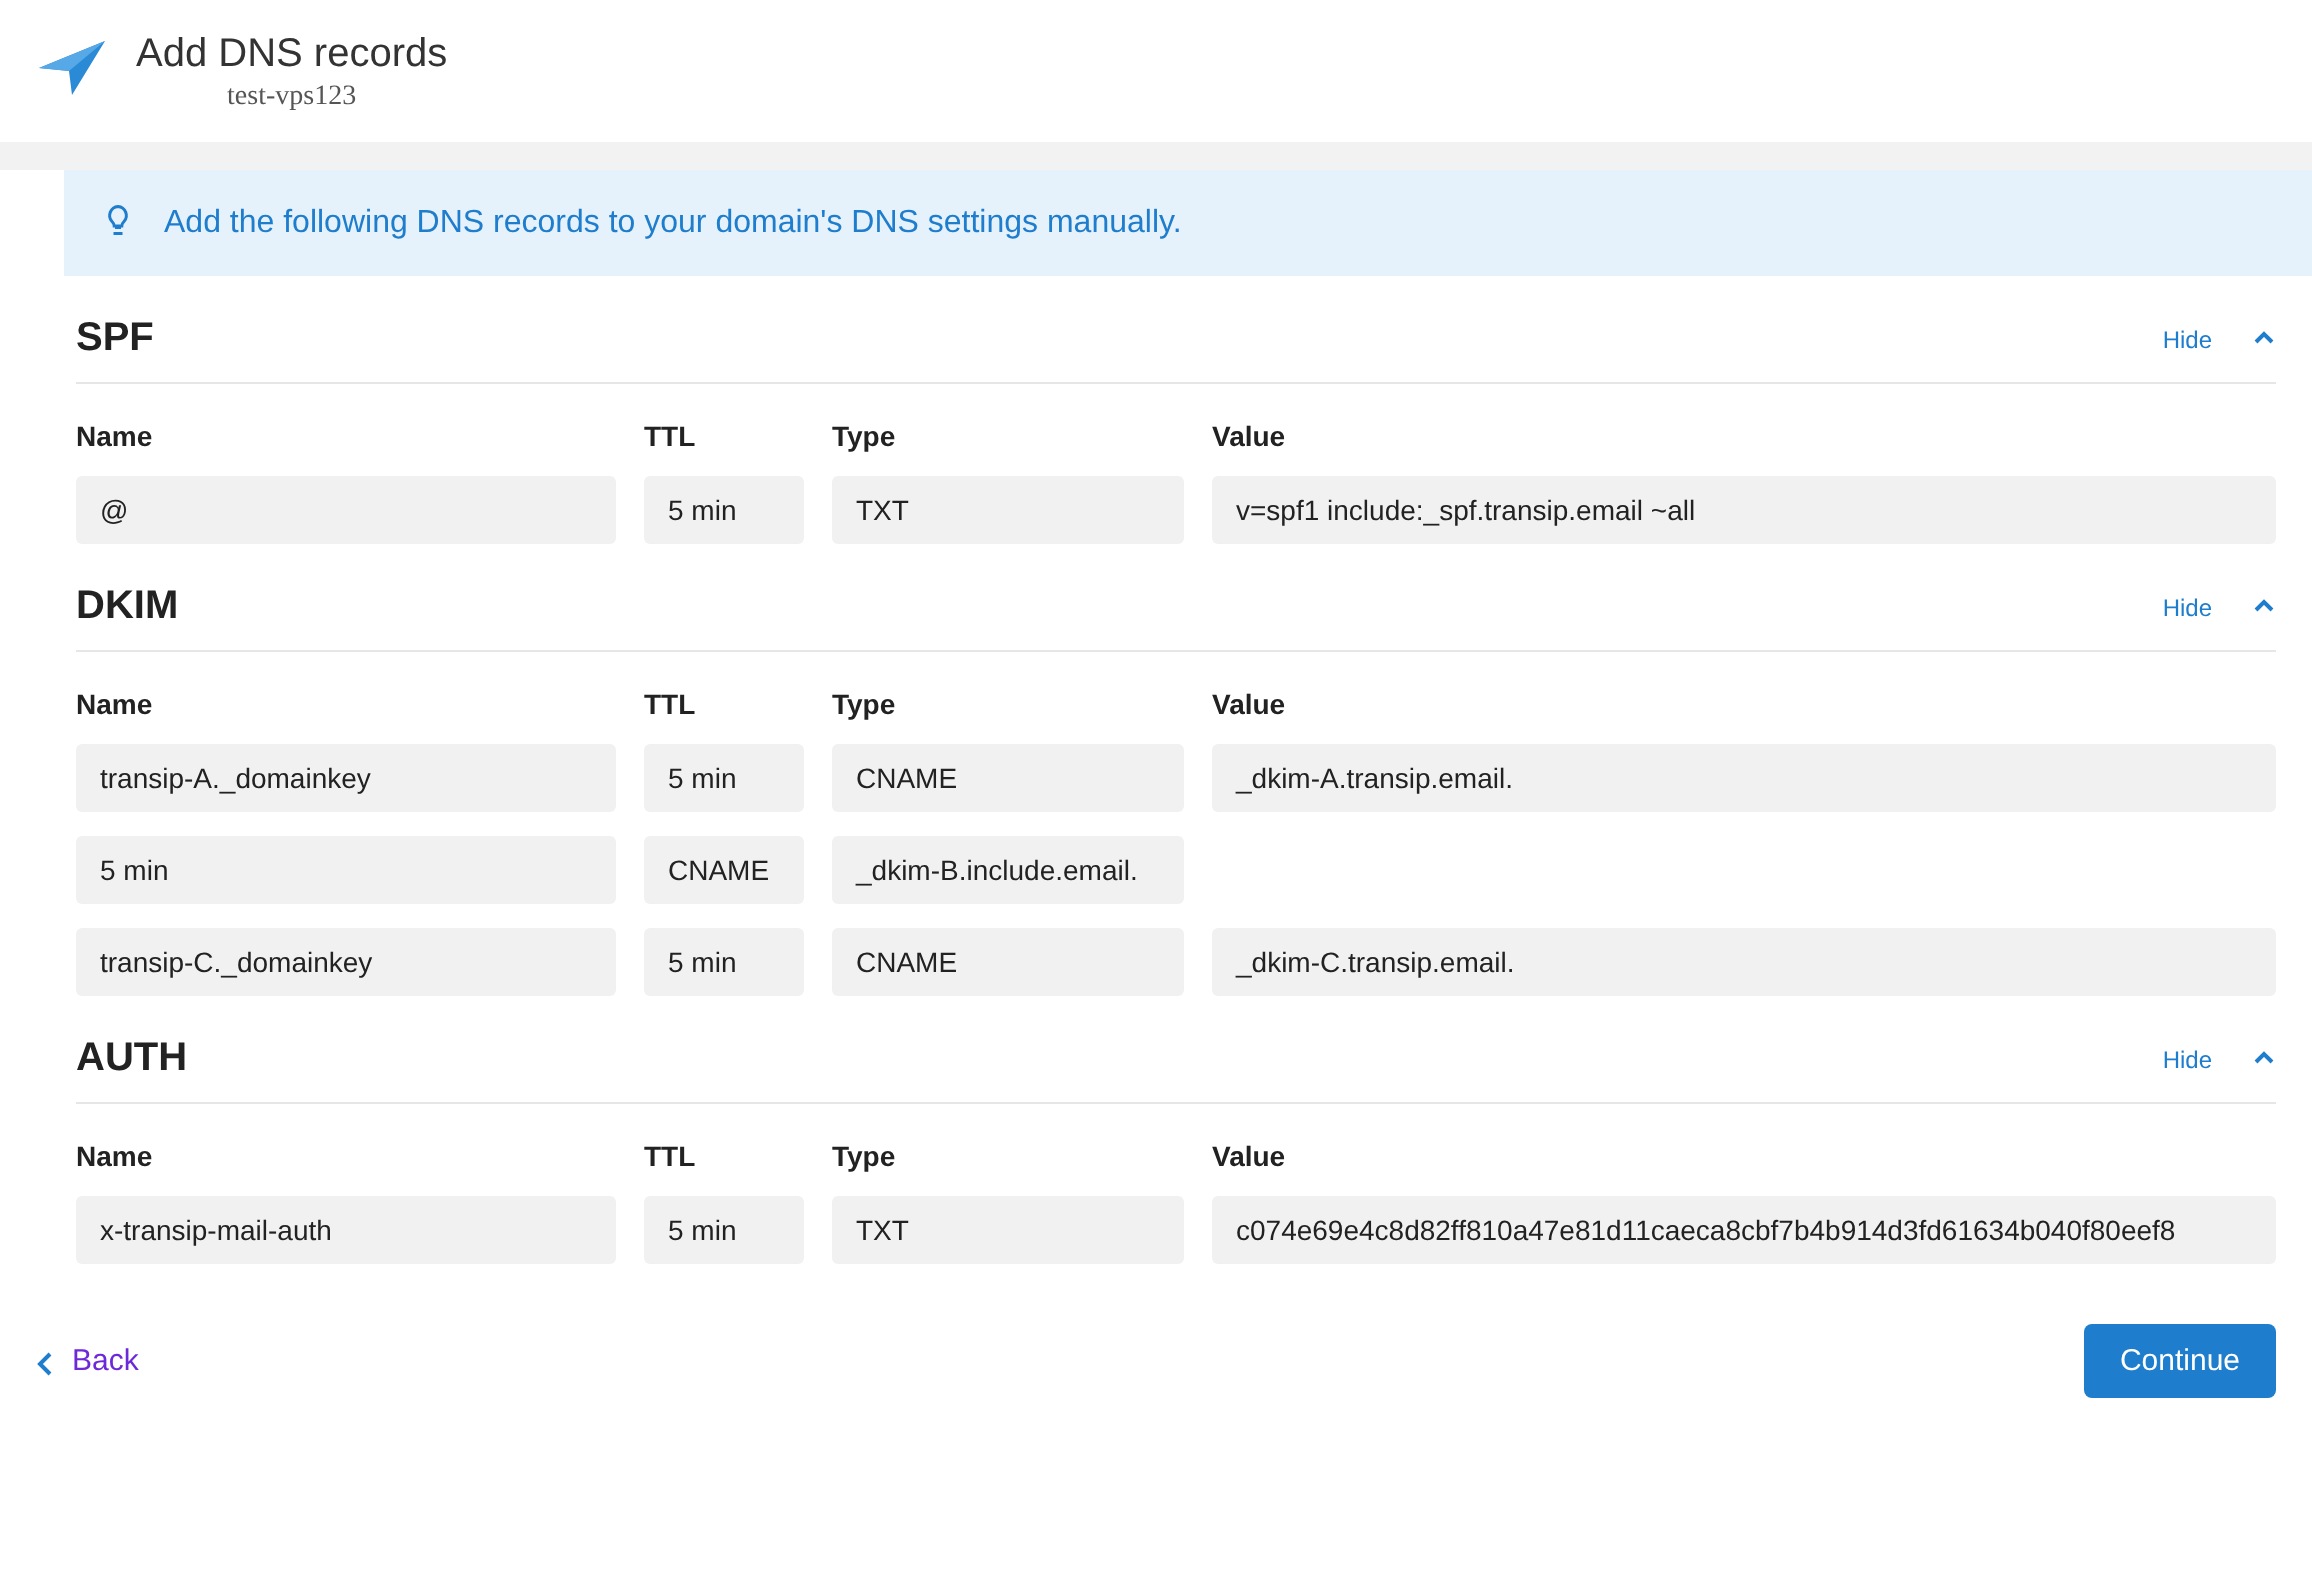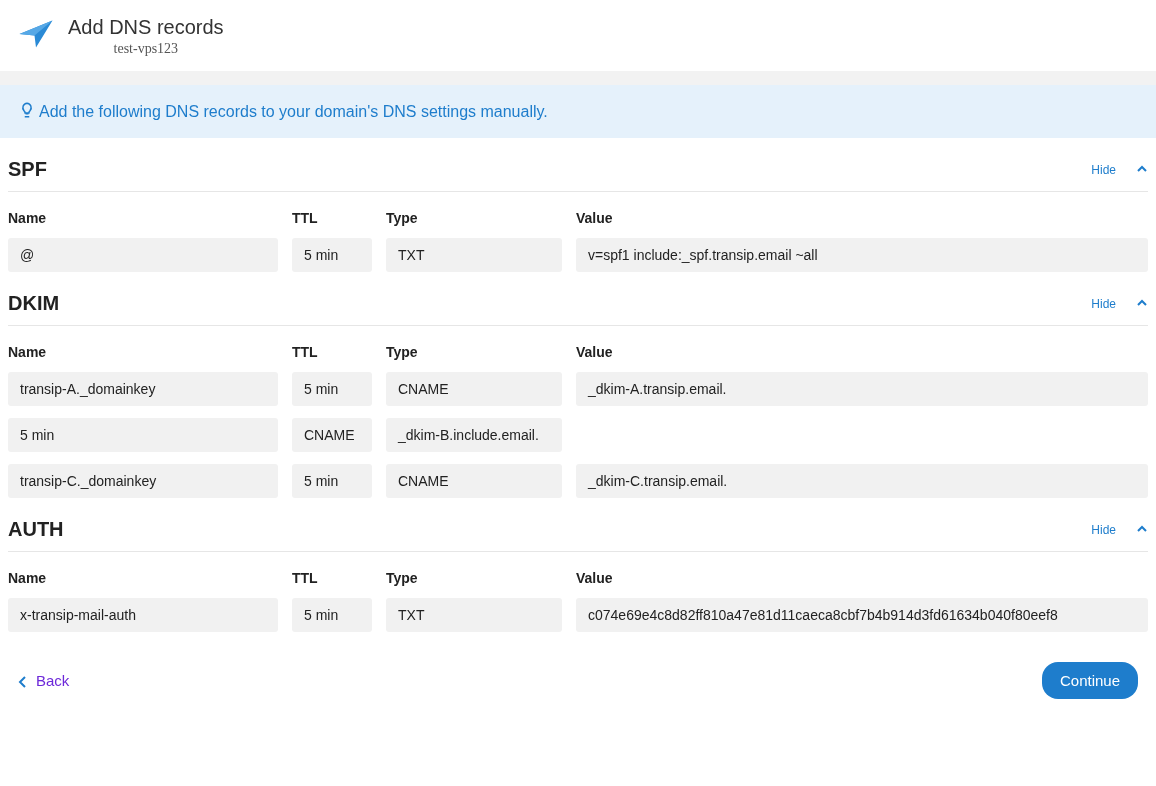--- a/index.html
+++ b/index.html
@@ -38,33 +38,35 @@
   }
   .graybar {
     height: 14px;
     background: #f2f2f2;
   }
   .infobar {
     background: #e5f1fb;
     padding: 16px 18px;
     display: flex;
     align-items: center;
-    gap: 3px;
+    gap: 14px;
+    margin-left: 32px;
   }
   .infobar .tip-icon {
     width: 18px;
     flex: 0 0 auto;
     color: #1e7dcc;
   }
   .infobar .tip-text {
     color: #1e7dcc;
     font-size: 16px;
   }
   .content {
-    padding: 0 8px;
+    padding: 0 18px;
+    margin-left: 20px;
   }
   .section {
     margin-top: 20px;
   }
   .section-head {
     display: flex;
     align-items: center;
     justify-content: space-between;
     border-bottom: 1px solid #e6e6e6;
     padding-bottom: 10px;
@@ -122,21 +124,21 @@
     display: inline-flex;
     align-items: flex-end;
     gap: 8px;
     cursor: pointer;
   }
   .back-link svg { width: 10px; height: 14px; }
   .continue-btn {
     background: #1e7dcc;
     color: #fff;
     border: none;
-    border-radius: 16px;
+    border-radius: 4px;
     padding: 10px 18px;
     font-size: 15px;
     cursor: pointer;
   }
 </style>
 </head>
 <body>
 
 <div class="topbar">
   <div class="logo">

